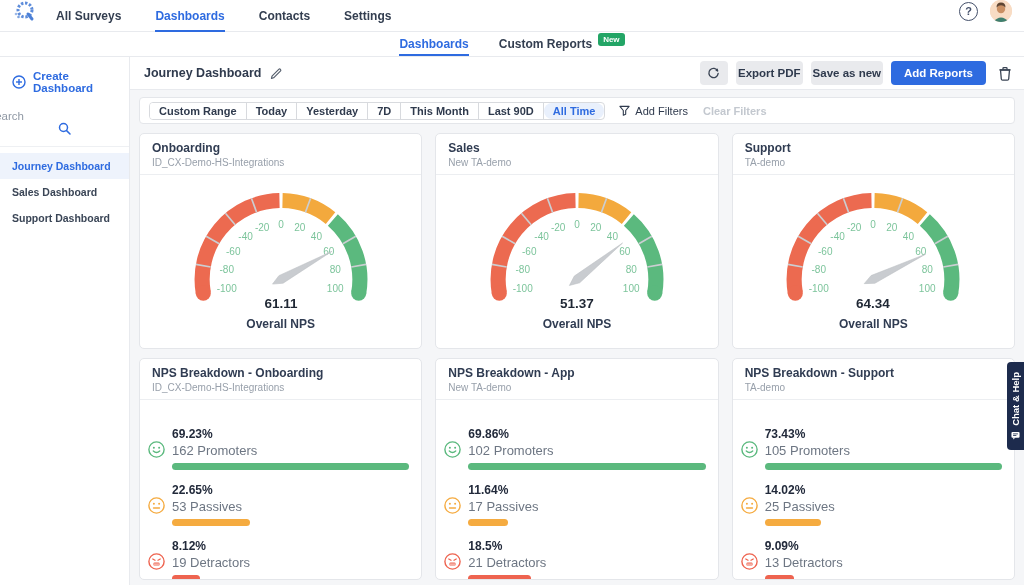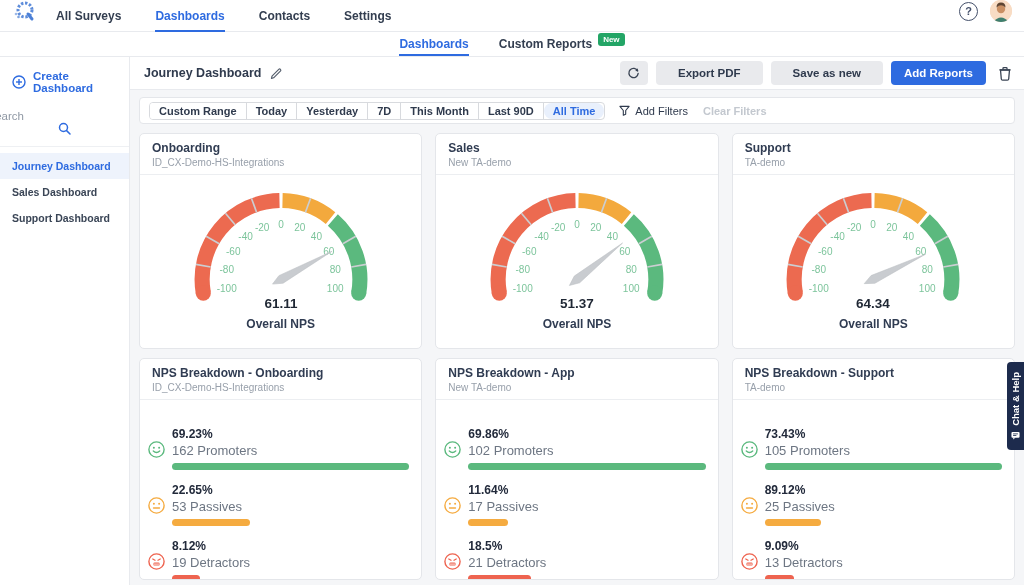--- a/index.html
+++ b/index.html
@@ -31,21 +31,21 @@
   .side-list { padding-top:6px; }
   .side-item { font-size:10.5px; font-weight:600; color:#3a4556; padding:7px 12px; cursor:pointer; }
   .side-item.active { color:#2e6be0; background:#eef3fc; }
 
   .main { flex:1; min-width:0; background:#f5f6f8; display:flex; flex-direction:column; }
   .main-header { height:33px; background:#fff; border-bottom:1px solid #e8eaee; display:flex; align-items:center; padding:0 10px 0 14px; flex-shrink:0; }
   .page-title { font-size:12.5px; font-weight:700; color:#2f3a4d; }
   .edit-btn { margin-left:9px; cursor:pointer; display:flex; }
   .header-actions { margin-left:auto; display:flex; align-items:center; gap:8px; }
   .btn-icon { background:#e9eaed; border:none; border-radius:4px; width:28px; height:24px; display:flex; align-items:center; justify-content:center; cursor:pointer; }
-  .btn-gray { background:#e9eaed; border:none; border-radius:4px; font-family:inherit; font-size:11.5px; font-weight:600; color:#2f3a4d; padding:5px 22px; height:24px; cursor:pointer; }
+  .btn-gray { background:#e9eaed; border:none; border-radius:4px; font-family:inherit; font-size:11.5px; font-weight:600; color:#2f3a4d; padding:5px 2px; height:24px; cursor:pointer; }
   .btn-blue { background:#2e6be0; border:none; border-radius:4px; font-family:inherit; font-size:11.5px; font-weight:600; color:#fff; padding:5px 13px; height:24px; cursor:pointer; }
   .trash-btn { background:none; border:none; cursor:pointer; display:flex; padding:2px; margin-left:2px; }
 
   .content { padding:7px 9px; flex:1; }
   .filterbar { background:#fff; border:1px solid #e4e6ea; border-radius:4px; height:27px; display:flex; align-items:center; padding:0 9px; margin-bottom:9px; }
   .range-group { display:flex; border:1px solid #d8dade; border-radius:4px; overflow:hidden; height:18px; }
   .range-item { font-size:11px; font-weight:600; color:#2f3a4d; padding:0 9px; display:flex; align-items:center; border-right:1px solid #d8dade; background:#fff; cursor:pointer; white-space:nowrap; }
   .range-item:last-child { border-right:none; }
   .range-item.active { color:#2e6be0; background:#e9f0fc;border-radius:8px; }
   .add-filters { display:flex; align-items:center; gap:5px; margin-left:14px; font-size:11px; font-weight:400; color:#2f3a4d; cursor:pointer; }
@@ -415,21 +415,21 @@
                 </div>
               </div>
               <div class="bk-row">
                 <div class="bk-icon"><svg viewBox="0 0 17 17" width="17" height="17">
     <circle cx="8.5" cy="8.5" r="7.6" fill="none" stroke="#f5ab40" stroke-width="1.4"></circle>
     <circle cx="5.9" cy="6.7" r="1" fill="#f5ab40"></circle>
                     <circle cx="11.1" cy="6.7" r="1" fill="#f5ab40"></circle>
     <line x1="5.5" y1="11" x2="11.5" y2="11" stroke="#f5ab40" stroke-width="1.4" stroke-linecap="round"></line>
                   </svg></div>
                 <div class="bk-content">
-                  <div class="bk-pct">89.12%</div>
+                  <div class="bk-pct">14.02%</div>
                   <div class="bk-count">25 Passives</div>
                   <div class="bk-bar" style="background: rgb(245, 171, 64); width: 23.8%;"></div>
                 </div>
               </div>
               <div class="bk-row">
                 <div class="bk-icon"><svg viewBox="0 0 17 17" width="17" height="17">
     <circle cx="8.5" cy="8.5" r="7.6" fill="none" stroke="#ee6450" stroke-width="1.4"></circle>
     <line x1="4.8" y1="6" x2="7" y2="7.2" stroke="#ee6450" stroke-width="1.3" stroke-linecap="round"></line>
     <line x1="12.2" y1="6" x2="10" y2="7.2" stroke="#ee6450" stroke-width="1.3" stroke-linecap="round"></line>
     <rect x="5.4" y="9.6" width="6.2" height="3" rx="1.2" fill="#ee6450"></rect>

